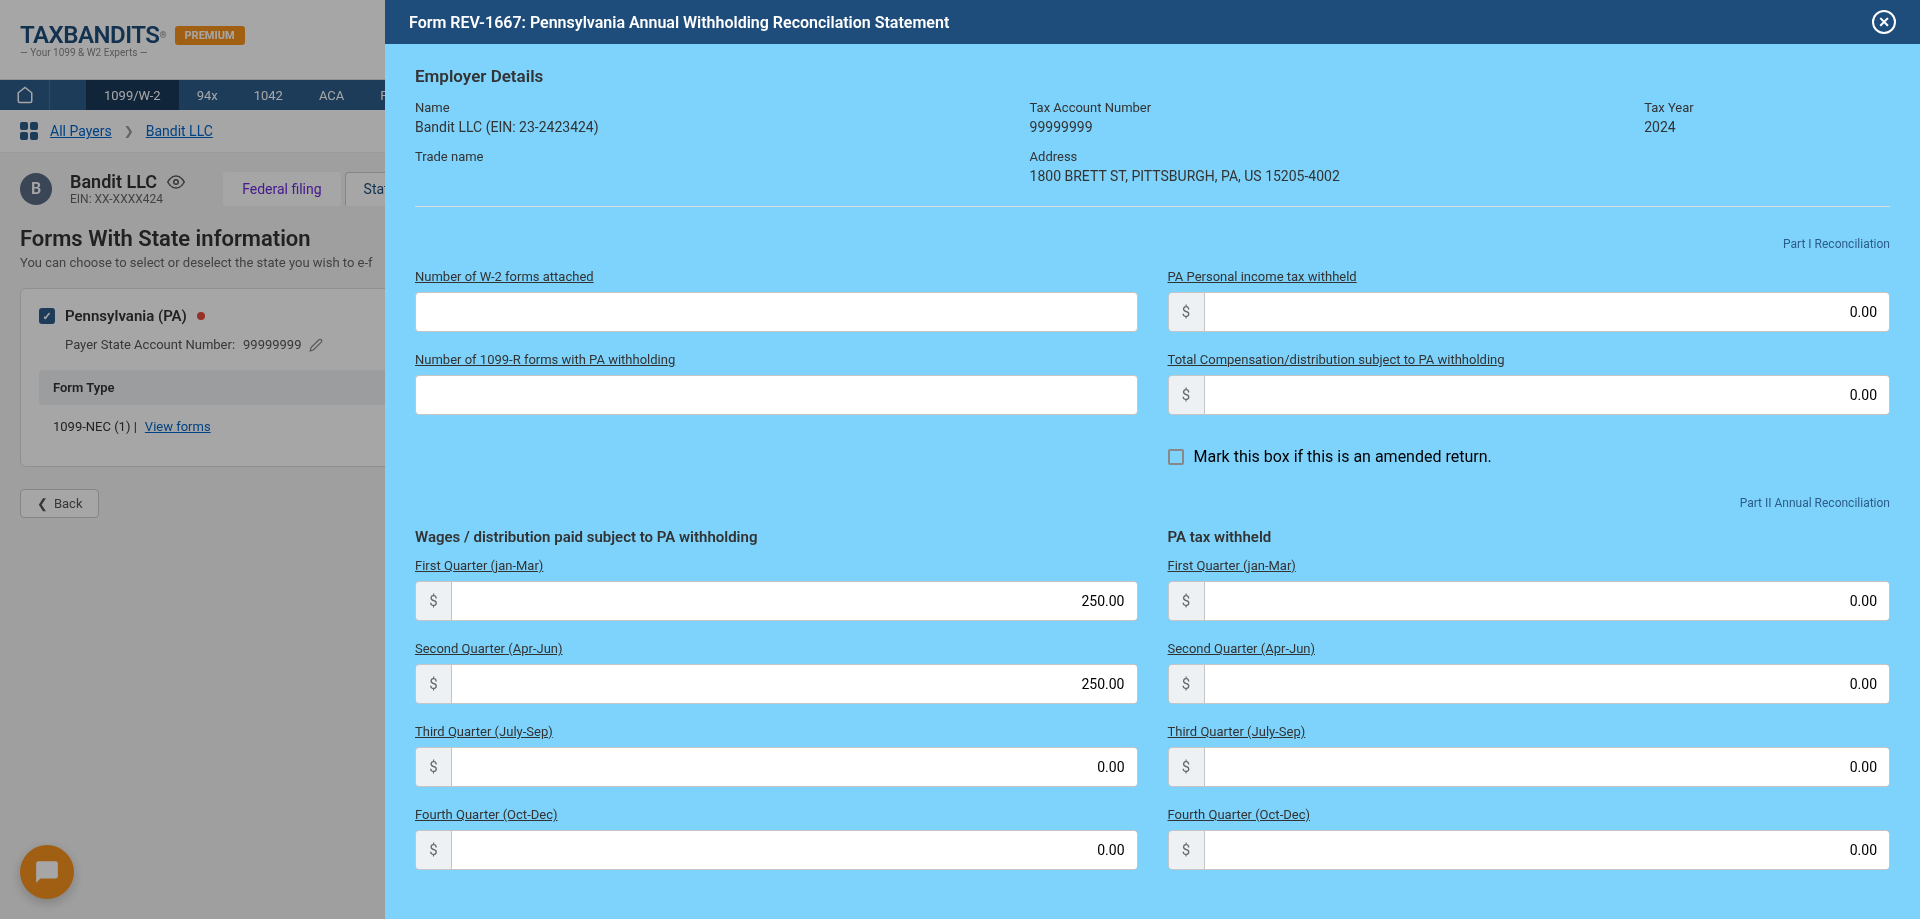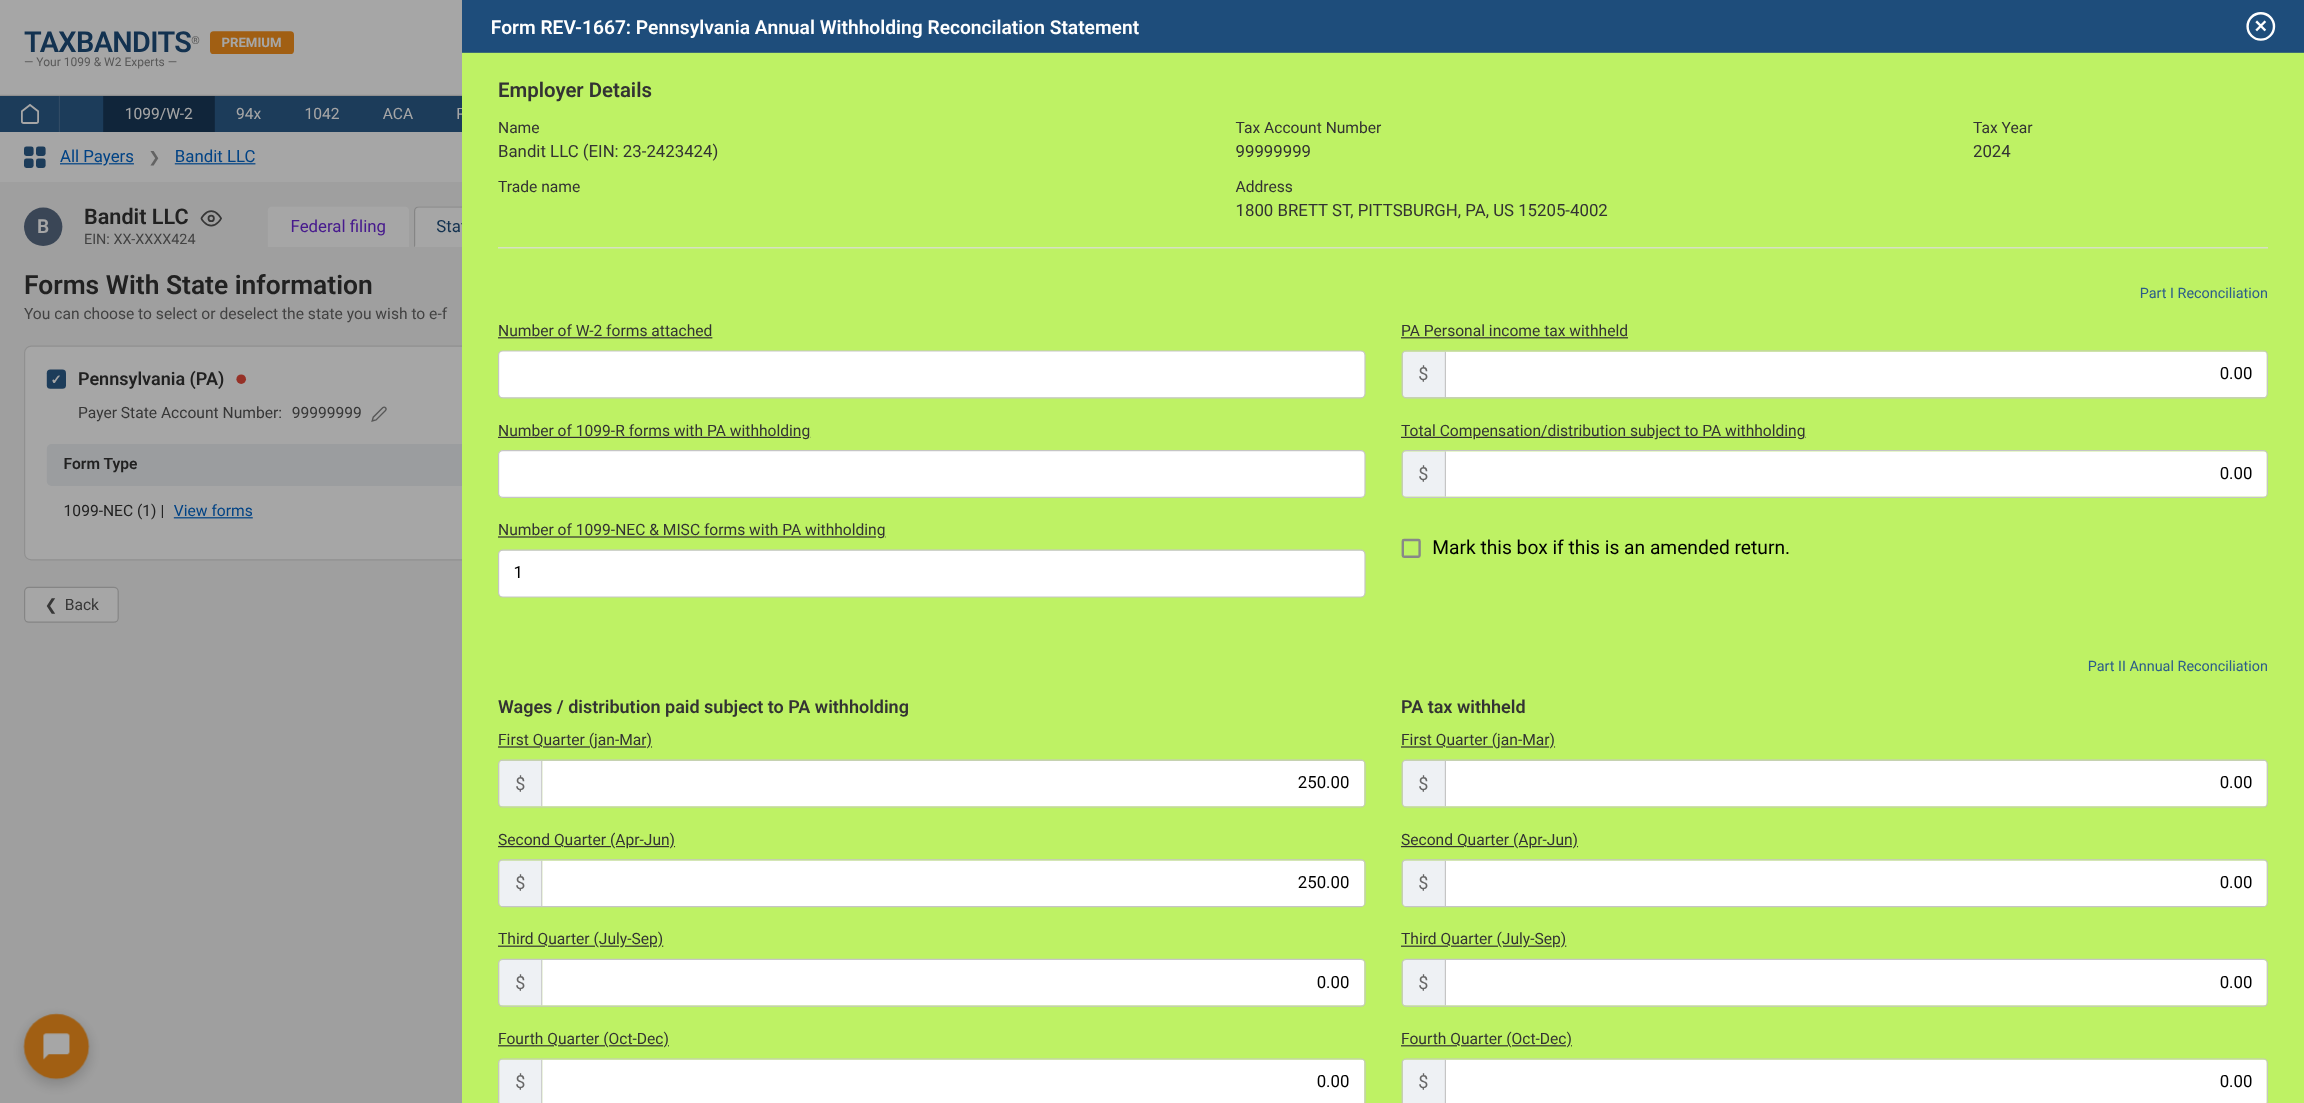--- a/index.html
+++ b/index.html
@@ -41,21 +41,21 @@
     
     .form-row-header { background: #eef1f4; padding: 10px 14px; font-size: 13px; font-weight: 600; color: #333; border-radius: 4px; }
     .form-row { padding: 14px; font-size: 13px; color: #333; display: flex; align-items: center; gap: 8px; }
     .view-link { color: #0066cc; text-decoration: underline; cursor: pointer; }
     
     .back-btn { margin: 22px 20px; padding: 6px 16px; border: 1px solid #ccc; background: #fff; border-radius: 4px; font-size: 13px; color: #555; display: inline-flex; align-items: center; gap: 6px; cursor: pointer; }
     
     .chat-bubble { position: fixed; bottom: 20px; left: 20px; width: 54px; height: 54px; border-radius: 50%; background: #f7931e; display: flex; align-items: center; justify-content: center; box-shadow: 0 4px 12px rgba(0,0,0,0.2); cursor: pointer; }
     
     .overlay { position: fixed; inset: 0; background: rgba(0,0,0,0.35); }
-    .modal { position: fixed; top: 0; left: 385px; right: 0; bottom: 0; background: #bef264; overflow-y: auto; }
+    .modal { position: fixed; top: 0; left: 385px; right: 0; bottom: 0; background: #7dd3fc; overflow-y: auto; }
     .modal-header { background: #1e4d7b; color: #fff; padding: 10px 24px; font-size: 16px; font-weight: 600; display: flex; justify-content: space-between; align-items: center; }
     .close-btn { width: 24px; height: 24px; border-radius: 50%; border: 2px solid #fff; display: flex; align-items: center; justify-content: center; cursor: pointer; font-size: 14px; }
     
     .modal-body { padding: 22px 30px; }
     .section-title { font-size: 17px; font-weight: 600; color: #333; margin-bottom: 14px; }
     .detail-row { display: flex; margin-bottom: 14px; }
     .detail-col { flex: 1; }
     .label { font-size: 13px; color: #333; margin-bottom: 4px; }
     .value { font-size: 14px; color: #333; }
     
@@ -212,24 +212,20 @@
     <div class="form-grid">
       <div class="form-col">
         <div class="field">
           <label class="field-label">Number of W-2 forms attached</label>
           <input class="input" value="" style="">
         </div>
         <div class="field">
           <label class="field-label">Number of 1099-R forms with PA withholding</label>
           <input class="input" value="" style="">
         </div>
-        <div class="field">
-          <label class="field-label">Number of 1099-NEC &amp; MISC forms with PA withholding</label>
-          <input class="input" value="1" style="">
-        </div>
       </div>
       <div class="form-col">
         <div class="field">
           <label class="field-label">PA Personal income tax withheld</label>
           <div class="input-group">
               <span class="input-prefix">$</span>
               <input value="0.00" style="">
             </div>
         </div>
         <div class="field">

